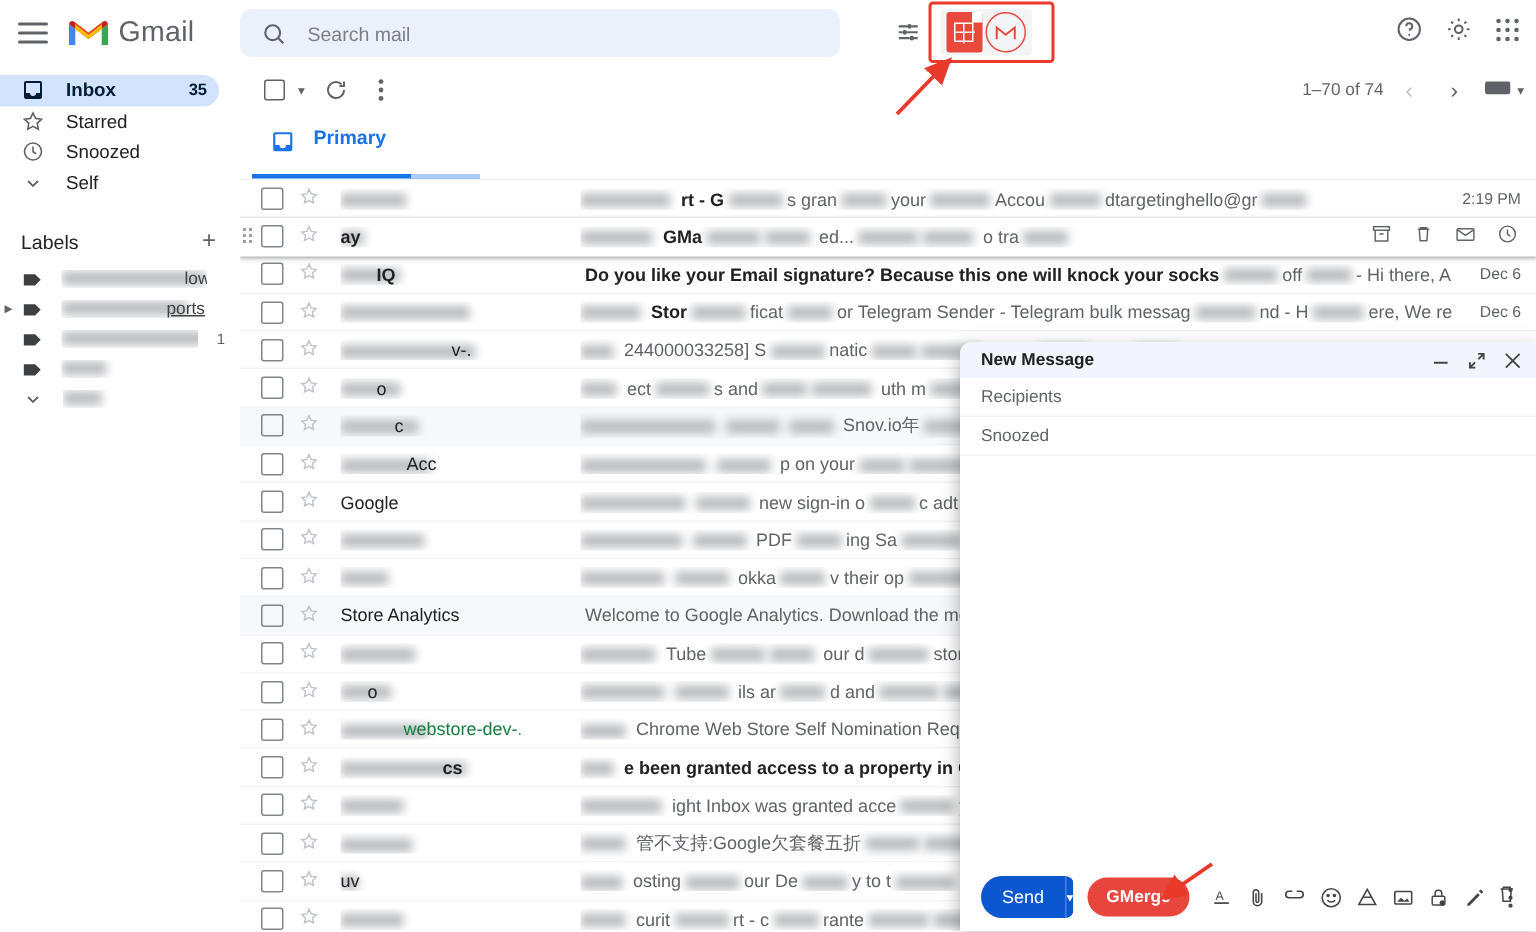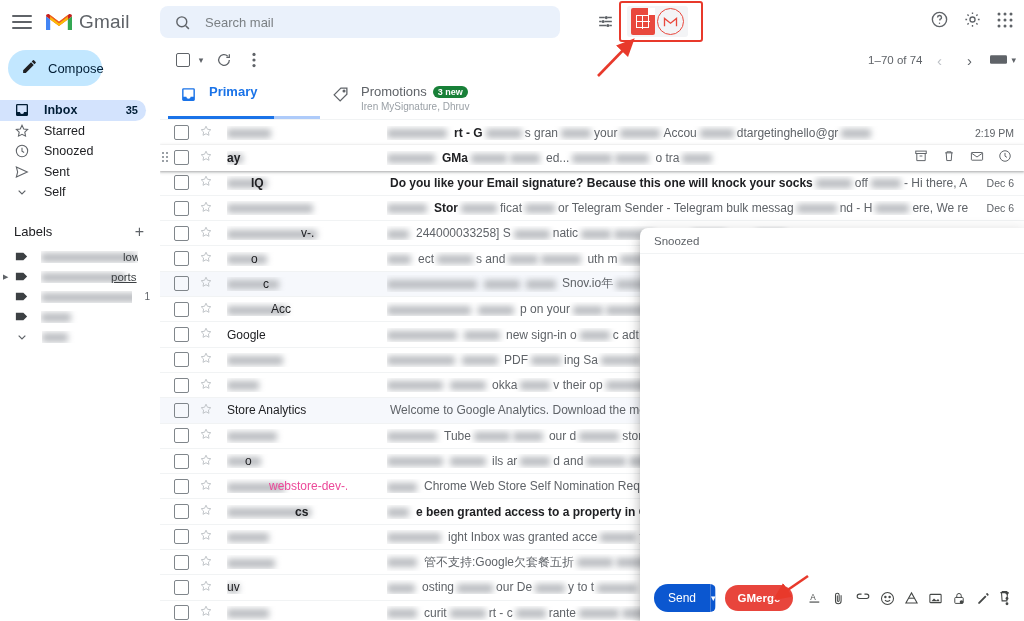--- a/index.html
+++ b/index.html
@@ -206,28 +206,20 @@
             <circle cx="15" cy="9" r="1.5"></circle>
           <circle cx="3" cy="15" r="1.5"></circle>
             <circle cx="9" cy="15" r="1.5"></circle>
             <circle cx="15" cy="15" r="1.5"></circle>
         </svg>
       </span>
     </div>
   </div>
 
   <div class="sidebar">
-    <div class="compose-btn">
-      <span>
-        <svg width="17" height="17" viewBox="0 0 24 24" fill="#202124">
-          <path d="M3 17.2V21h3.8L18 9.8 14.2 6 3 17.2zM20.7 7.1a1 1 0 0 0 0-1.4l-2.4-2.4a1 1 0 0 0-1.4 0l-1.8 1.8L18.9 8.9l1.8-1.8z"></path>
-        </svg>
-      </span>
-      <span class="lbl">Compose</span>
-    </div>
 
     <div id="nav-list">
         <div class="nav-item active" style="height: 20.5px;">
           <span style="color:#001d35;display:flex;">
             <svg width="16" height="16" viewBox="0 0 24 24" fill="currentColor">
               <path d="M19 3H5a2 2 0 0 0-2 2v14a2 2 0 0 0 2 2h14a2 2 0 0 0 2-2V5a2 2 0 0 0-2-2zm0 12h-4a3 3 0 0 1-6 0H5V5h14v10z"></path>
             </svg>
           </span>
           <span class="nlbl">Inbox</span>
           <span class="ncount">35</span>
@@ -242,29 +234,20 @@
           <span class="ncount"></span>
         </div>
         <div class="nav-item" style="height: 20.5px;">
           <span style="color:#5f6368;display:flex;">
             <svg width="16" height="16" viewBox="0 0 24 24" fill="none" stroke="#5f6368" stroke-width="1.6">
               <circle cx="12" cy="12" r="8.5"></circle>
               <path d="M12 7v5.3l3.2 2"></path>
             </svg>
           </span>
           <span class="nlbl">Snoozed</span>
-          <span class="ncount"></span>
-        </div>
-        <div class="nav-item" style="height: 20.5px;">
-          <span style="color:#5f6368;display:flex;">
-            <svg width="16" height="16" viewBox="0 0 24 24" fill="none" stroke="#5f6368" stroke-width="1.6">
-              <path d="M3.5 4.5 20 12 3.5 19.5l2-7.5z"></path>
-            </svg>
-          </span>
-          <span class="nlbl">Sent</span>
           <span class="ncount"></span>
         </div>
         <div class="nav-item" style="height: 20.5px;">
           <span style="color:#5f6368;display:flex;">
             <svg width="16" height="16" viewBox="0 0 24 24" fill="none" stroke="#5f6368" stroke-width="1.8">
               <path d="m7 10 5 5 5-5"></path>
             </svg>
           </span>
           <span class="nlbl">Self</span>
           <span class="ncount"></span>
@@ -365,35 +348,20 @@
             <path d="M19 3H5a2 2 0 0 0-2 2v14a2 2 0 0 0 2 2h14a2 2 0 0 0 2-2V5a2 2 0 0 0-2-2zm0 12h-4a3 3 0 0 1-6 0H5V5h14v10z"></path>
           </svg>
         </span>
         <div>
           <div class="ttitle">
               <span>Primary</span>
             </div>
         </div>
       </div>
 
-      <div class="tab">
-        <span style="margin-top:2px;">
-          <svg width="17" height="17" viewBox="0 0 24 24" fill="none" stroke="#5f6368" stroke-width="1.8">
-            <path d="M3 12.5 12.5 3H21v8.5L11.5 21z"></path>
-              <circle cx="17" cy="7" r="1.3" fill="#5f6368"></circle>
-          </svg>
-        </span>
-        <div>
-          <div class="ttitle">
-            <span>Promotions</span>
-            <span class="badge">3 new</span>
-          </div>
-          <div class="tsub">Iren MySignature, Dhruv</div>
-        </div>
-      </div>
 
 
       <div class="tab-underline">
           <i></i>
         </div>
     </div>
 
     <div class="rows" id="rows">
         <div class="row hover">
           <span class="cb"></span>
@@ -543,21 +511,21 @@
             </svg></span>
           <span class="sender"><span class="blur" style="width:34px;vertical-align:middle;"></span><span style="margin-left:-16px;position:relative;font-weight:normal;color:#202124;">o</span></span>
           <span class="subject"><span class="blur" style="width:56px;vertical-align:middle;margin-right:4px;"></span><span class="blur" style="width:36px;vertical-align:middle;margin:0 3px;"></span><span style="font-weight:normal;color:#5f6368;margin:0 3px;">ils ar</span><span class="blur" style="width:30px;vertical-align:middle;"></span><span style="font-weight:normal;color:#5f6368;margin:0 3px;">d and</span><span class="blur" style="width:40px;vertical-align:middle;"></span><span class="blur" style="width:34px;vertical-align:middle;margin:0 3px;"></span><span class="blur" style="width:30px;vertical-align:middle;margin:0 3px;"></span></span>
           <span class="date"></span>
         </div>
         <div class="row">
           <span class="cb"></span>
           <span class="star"><svg width="14" height="14" viewBox="0 0 24 24" fill="none" stroke="currentColor" stroke-width="1.7">
               <path d="m12 3.8 2.5 5.2 5.7.8-4.1 4 1 5.6L12 16.7 6.9 19.4l1-5.6-4.1-4 5.7-.8z"></path>
             </svg></span>
-          <span class="sender"><span class="blur" style="width:58px;vertical-align:middle;"></span><span style="margin-left:-16px;position:relative;font-weight:normal;color:#ec4899;">webstore-dev-.</span></span>
+          <span class="sender"><span class="blur" style="width:58px;vertical-align:middle;"></span><span style="margin-left:-16px;position:relative;font-weight:normal;color:#15803d;">webstore-dev-.</span></span>
           <span class="subject"><span class="blur" style="width:30px;vertical-align:middle;margin-right:4px;"></span><span style="font-weight:normal;color:#5f6368;margin:0 3px;">Chrome Web Store Self Nomination Request has been</span><span class="blur" style="width:36px;vertical-align:middle;"></span><span style="font-weight:normal;color:#5f6368;margin:0 3px;">[5-C</span><span class="blur" style="width:30px;vertical-align:middle;"></span><span class="blur" style="width:40px;vertical-align:middle;margin:0 3px;"></span><span class="blur" style="width:34px;vertical-align:middle;margin:0 3px;"></span><span class="blur" style="width:30px;vertical-align:middle;margin:0 3px;"></span></span>
           <span class="date"></span>
         </div>
         <div class="row">
           <span class="cb"></span>
           <span class="star"><svg width="14" height="14" viewBox="0 0 24 24" fill="none" stroke="currentColor" stroke-width="1.7">
               <path d="m12 3.8 2.5 5.2 5.7.8-4.1 4 1 5.6L12 16.7 6.9 19.4l1-5.6-4.1-4 5.7-.8z"></path>
             </svg></span>
           <span class="sender"><span class="blur" style="width:84px;vertical-align:middle;"></span><span style="margin-left:-16px;position:relative;font-weight:bold;color:#202124;">cs</span></span>
           <span class="subject"><span class="blur" style="width:22px;vertical-align:middle;margin-right:4px;"></span><span style="font-weight:bold;color:#202124;margin:0 3px;">e been granted access to a property in Google Analytics accou</span><span class="blur" style="width:36px;vertical-align:middle;"></span><span class="blur" style="width:30px;vertical-align:middle;margin:0 3px;"></span><span class="blur" style="width:40px;vertical-align:middle;margin:0 3px;"></span><span class="blur" style="width:34px;vertical-align:middle;margin:0 3px;"></span><span class="blur" style="width:30px;vertical-align:middle;margin:0 3px;"></span></span>
@@ -596,21 +564,42 @@
               <path d="m12 3.8 2.5 5.2 5.7.8-4.1 4 1 5.6L12 16.7 6.9 19.4l1-5.6-4.1-4 5.7-.8z"></path>
             </svg></span>
           <span class="sender"><span class="blur" style="width:42px;vertical-align:middle;"></span></span>
           <span class="subject"><span class="blur" style="width:30px;vertical-align:middle;margin-right:4px;"></span><span style="font-weight:normal;color:#5f6368;margin:0 3px;">curit</span><span class="blur" style="width:36px;vertical-align:middle;"></span><span style="font-weight:normal;color:#5f6368;margin:0 3px;">rt - c</span><span class="blur" style="width:30px;vertical-align:middle;"></span><span style="font-weight:normal;color:#5f6368;margin:0 3px;">rante</span><span class="blur" style="width:40px;vertical-align:middle;"></span><span class="blur" style="width:34px;vertical-align:middle;margin:0 3px;"></span><span style="font-weight:normal;color:#5f6368;margin:0 3px;">count</span><span class="blur" style="width:30px;vertical-align:middle;"></span></span>
           <span class="date"></span>
         </div>
       </div>
   </div>
 
   <div class="compose">
-
+    <div class="c-head">
+      <span class="ct">New Message</span>
+      <span class="ci">
+        <svg width="11" height="8" viewBox="0 0 12 8" stroke="#444746" stroke-width="1.4">
+            <path d="M1 6h10"></path>
+          </svg>
+      </span>
+      <span class="ci">
+        <svg width="11" height="11" viewBox="0 0 12 12" fill="none" stroke="#444746" stroke-width="1.4">
+          <path d="M7 1h4v4M11 1 7.2 4.8M5 11H1V7M1 11l3.8-3.8"></path>
+        </svg>
+      </span>
+      <span class="ci">
+        <svg width="11" height="11" viewBox="0 0 12 12" stroke="#444746" stroke-width="1.4">
+            <path d="M1 1l10 10M11 1 1 11"></path>
+          </svg>
+      </span>
+    </div>
+
+    <div class="c-field">
+      <span>Recipients</span>
+    </div>
     <div class="c-field">
       <span>Snoozed</span>
     </div>
     <div class="c-body"></div>
 
     <div class="c-foot">
       <div class="send-btn">Send</div>
       <div class="send-caret" style="font-size:9px;">▾</div>
       <div class="gmerge-btn">GMerge</div>
 

